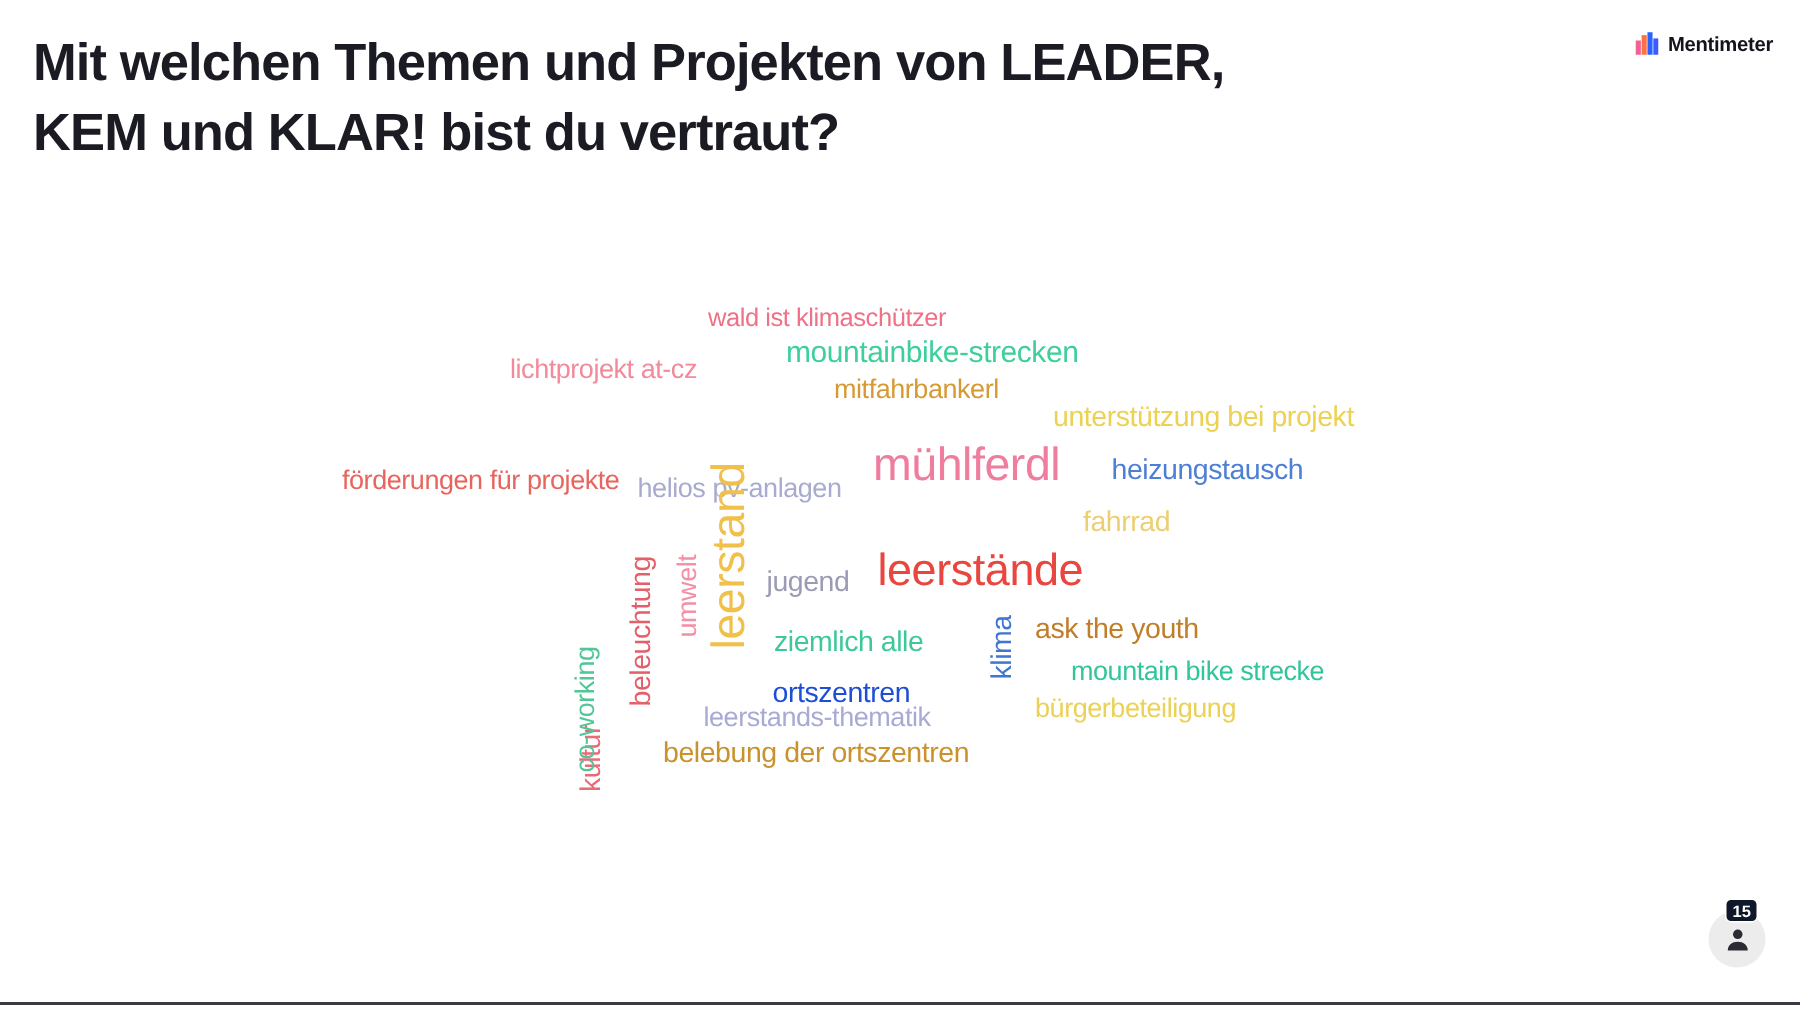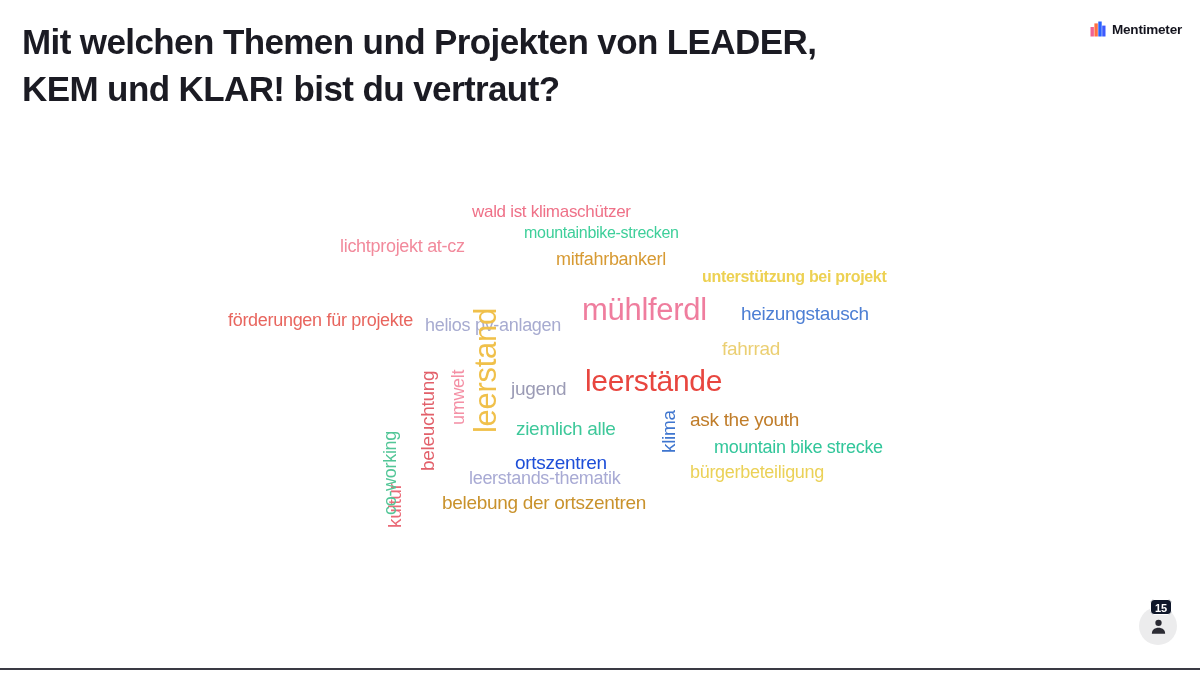--- a/index.html
+++ b/index.html
@@ -124,24 +124,24 @@
       <rect x="8.3" y="0.5" width="3.4" height="15" fill="#2962ff"></rect>
       <rect x="12.2" y="4.6" width="3.3" height="10.9" fill="#3d5afe"></rect>
     </svg>
   </span>
   <span id="brand-name">Mentimeter</span>
 </div>
 
 <div id="wordcloud">
     <span class="word" style="left: 472px; top: 57px; font-size: 17px; color: rgb(239, 113, 136);">wald ist klimaschützer</span>
     <span class="word" style="left: 340px; top: 91px; font-size: 18px; color: rgb(242, 138, 156);">lichtprojekt at-cz</span>
-    <span class="word" style="left: 524px; top: 79px; font-size: 16px; color: rgb(62, 207, 154); text-align: center;">mountainbike-strecken</span>
+    <span class="word" style="left: 524px; top: 79px; font-size: 20px; color: rgb(62, 207, 154); text-align: center;">mountainbike-strecken</span>
     <span class="word" style="left: 556px; top: 104px; font-size: 18px; color: rgb(215, 154, 51);">mitfahrbankerl</span>
     <span class="word" style="left: 425px; top: 122px; font-size: 18px; color: rgb(167, 171, 208); margin-top: 48px;">helios pv-anlagen</span>
-    <span class="word" style="left: 702px; top: 123px; font-size: 16px; color: rgb(237, 209, 82); font-weight: bold;">unterstützung bei projekt</span>
+    <span class="word" style="left: 702px; top: 123px; font-size: 19px; color: rgb(237, 209, 82);">unterstützung bei projekt</span>
     <span class="word" style="left: 228px; top: 165px; font-size: 18px; color: rgb(232, 101, 94);">förderungen für projekte</span>
     <span class="word" style="left: 566px; top: 148px; font-size: 31px; color: rgb(239, 125, 158); margin-left: 16px;">mühlferdl</span>
     <span class="word" style="left: 720px; top: 158px; font-size: 19px; color: rgb(77, 127, 212); margin-left: 21px;">heizungstausch</span>
     <span class="word rot" style="left: 470px; top: 287px; font-size: 31px; color: rgb(240, 192, 74);">leerstand</span>
     <span class="word" style="left: 722px; top: 193px; font-size: 19px; color: rgb(235, 207, 114);">fahrrad</span>
     <span class="word" style="left: 511px; top: 233px; font-size: 19px; color: rgb(155, 155, 181);">jugend</span>
     <span class="word" style="left: 585px; top: 220px; font-size: 30px; color: rgb(232, 70, 63);">leerstände</span>
     <span class="word rot" style="left: 385px; top: 382px; font-size: 19px; color: rgb(234, 106, 119);">kultur</span>
     <span class="word rot" style="left: 418px; top: 325px; font-size: 19px; color: rgb(226, 96, 106);">beleuchtung</span>
     <span class="word rot" style="left: 449px; top: 279px; font-size: 18px; color: rgb(244, 144, 165);">umwelt</span>

